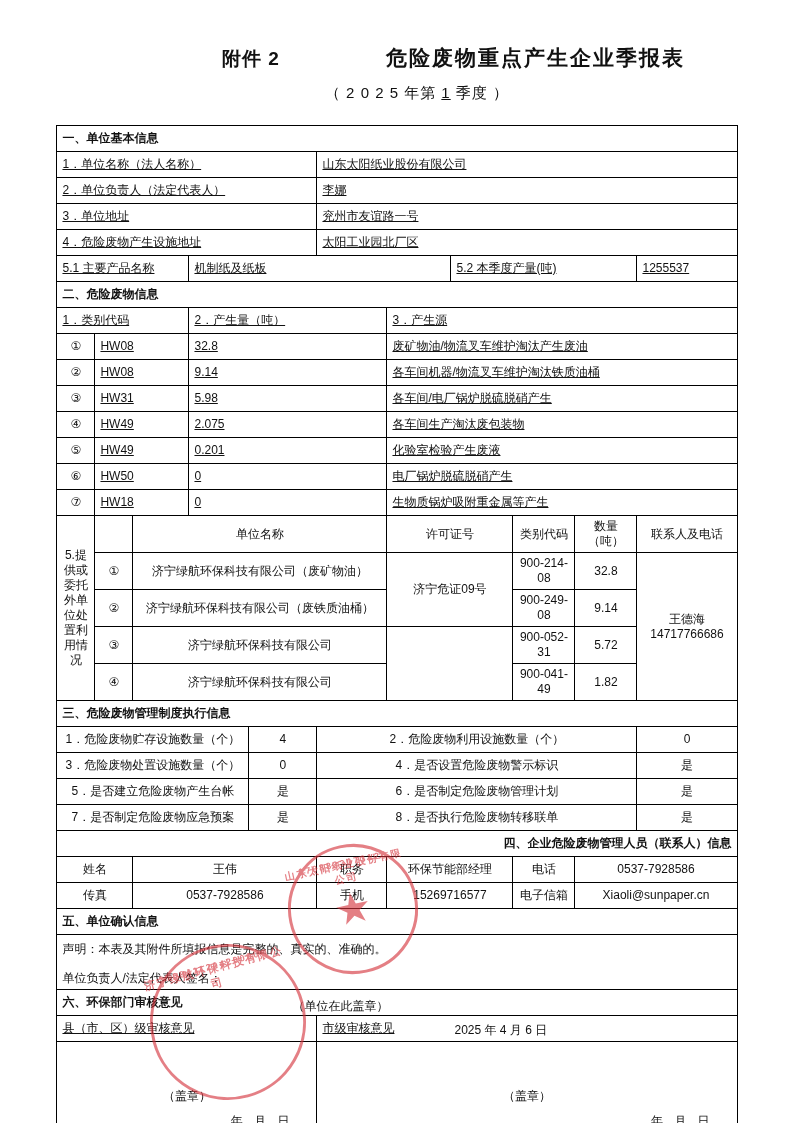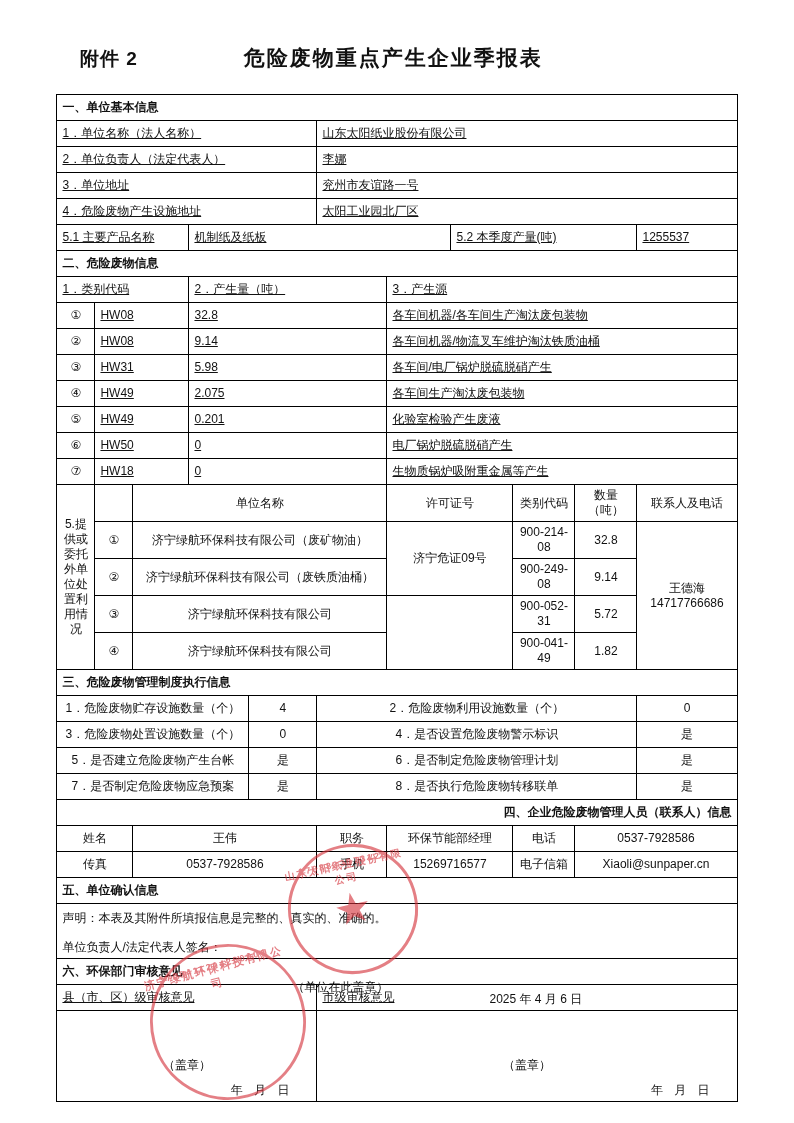--- a/index.html
+++ b/index.html
@@ -10,21 +10,22 @@
     color:#111;
     position:relative;
     overflow:hidden;
   }
   .page{position:relative;width:794px;height:1123px;}
 
   
   .hdr{
     display:flex;align-items:baseline;
     margin:44px 0 0 0;
-    padding-left:80px;
+    padding-left:113px;
+    justify-content:center;
   }
   .hdr .attach{
     font-size:19px;font-weight:bold;letter-spacing:1px;
   }
   .hdr .title{
     font-size:21px;font-weight:bold;letter-spacing:2px;
     margin-left:106px;
   }
   .subhdr{
     text-align:center;
@@ -56,24 +57,24 @@
   .bigcenter{text-align:right;}
   .vert{text-align:center;line-height:1.5;}
 
   
   .stmt{
     height:118px;vertical-align:top;position:relative;
   }
   .stmt .l1{padding-top:4px;}
   .stmt .l2{padding-top:14px;}
   .stmt .seal-note{
-    position:absolute;left:235px;top:76px;font-size:12px;
+    position:absolute;left:235px;top:64px;font-size:12px;
   }
   .stmt .date{
-    position:absolute;left:432px;top:88px;font-size:12px;
+    position:absolute;left:397px;top:88px;font-size:12px;
   }
 
   .approve-cell{height:95px;vertical-align:top;}
   .seal-label{font-size:12px;}
   .ymd{font-size:12px;letter-spacing:4px;}
 
   
   .seal{
     position:absolute;
     border-radius:50%;
@@ -103,20 +104,25 @@
   #seal2 .arcb{bottom:10px;font-size:9px;}
 </style>
 </head>
 <body>
 
 <div class="page">
 
   <div class="hdr">
     <span class="attach">附件 2</span>
     <span class="title">危险废物重点产生企业季报表</span>
+  </div>
+  <div class="subhdr">
+    <span>（ 2 0 2 5 年第</span>
+    <u>1</u>
+    <span>季度 ）</span>
   </div>
 
   <table class="main">
     <colgroup>
       <col style="width:38px">
         <col style="width:38px">
         <col style="width:56px">
       <col style="width:60px">
         <col style="width:68px">
         <col style="width:70px">
@@ -160,21 +166,21 @@
     <tr>
       <td colspan="3" class="lbl">1．类别代码</td>
       <td colspan="3" class="lbl">2．产生量（吨）</td>
       <td colspan="5" class="lbl">3．产生源</td>
     </tr>
 
     <tr>
       <td class="ctr">①</td>
       <td colspan="2" class="lbl">HW08</td>
       <td colspan="3" class="lbl">32.8</td>
-      <td colspan="5" class="lbl">各车间机器/各车间生产淘汰废包装物</td>
+      <td colspan="5" class="lbl">废矿物油/物流叉车维护淘汰产生废油</td>
     </tr>
     <tr>
       <td class="ctr">②</td>
       <td colspan="2" class="lbl">HW08</td>
       <td colspan="3" class="lbl">9.14</td>
       <td colspan="5" class="lbl">各车间机器/物流叉车维护淘汰铁质油桶</td>
     </tr>
     <tr>
       <td class="ctr">③</td>
       <td colspan="2" class="lbl">HW31</td>

